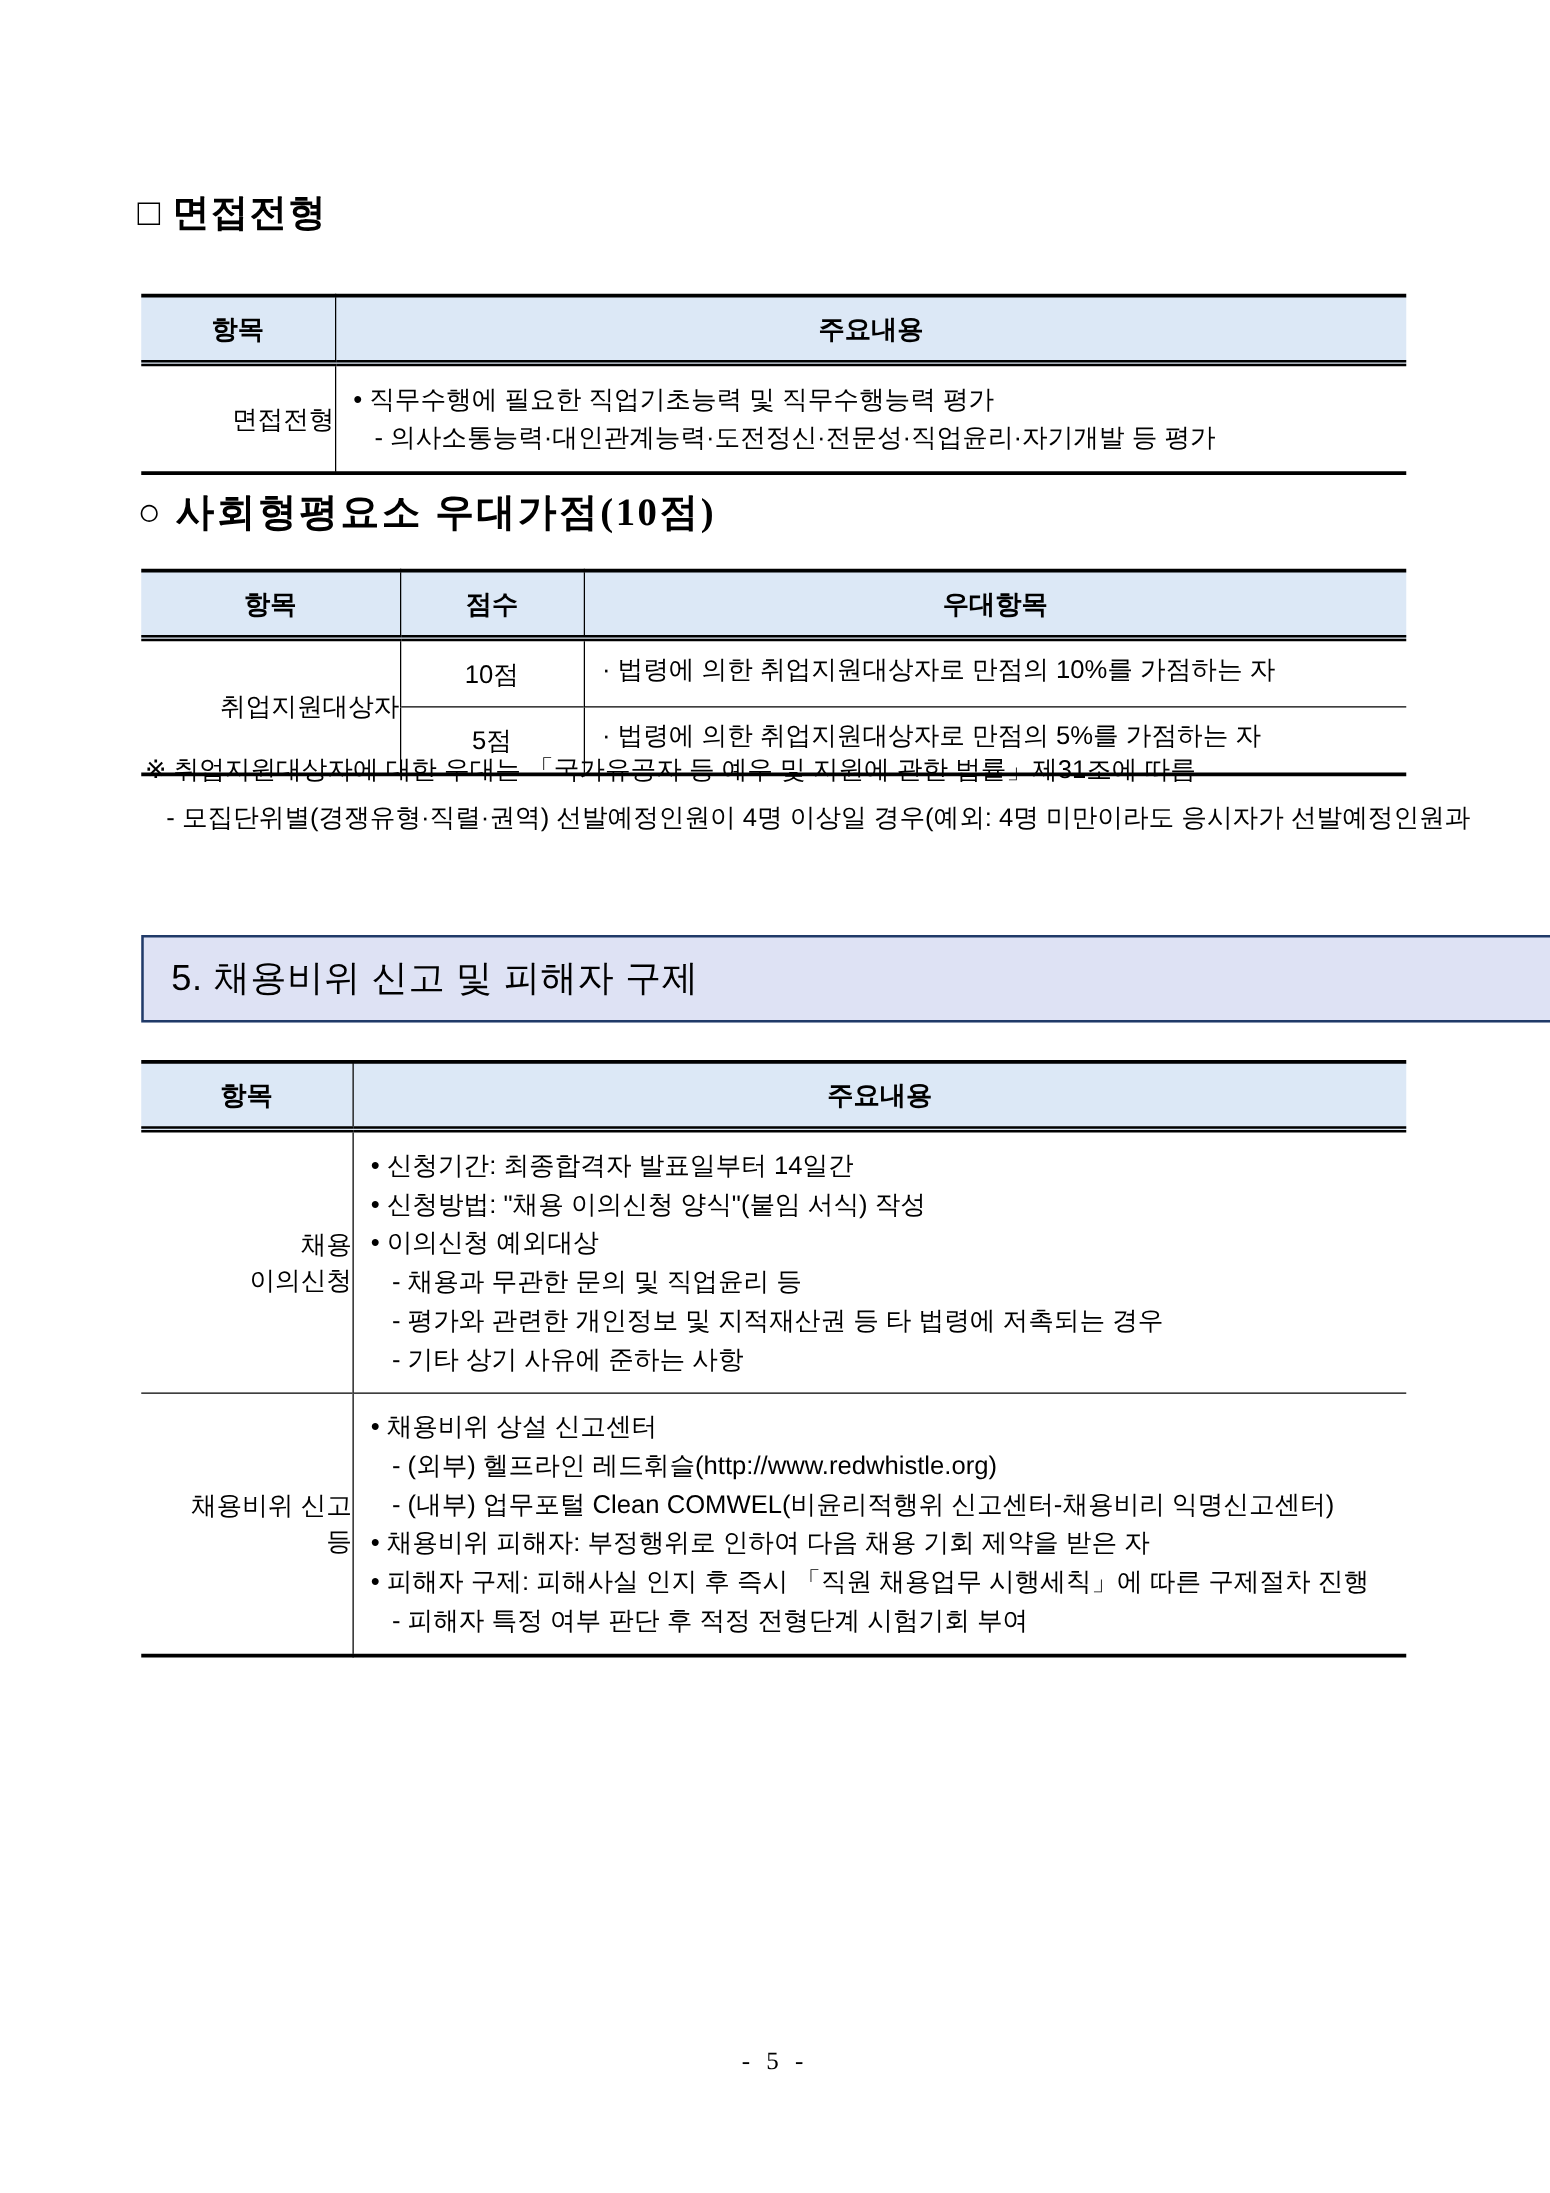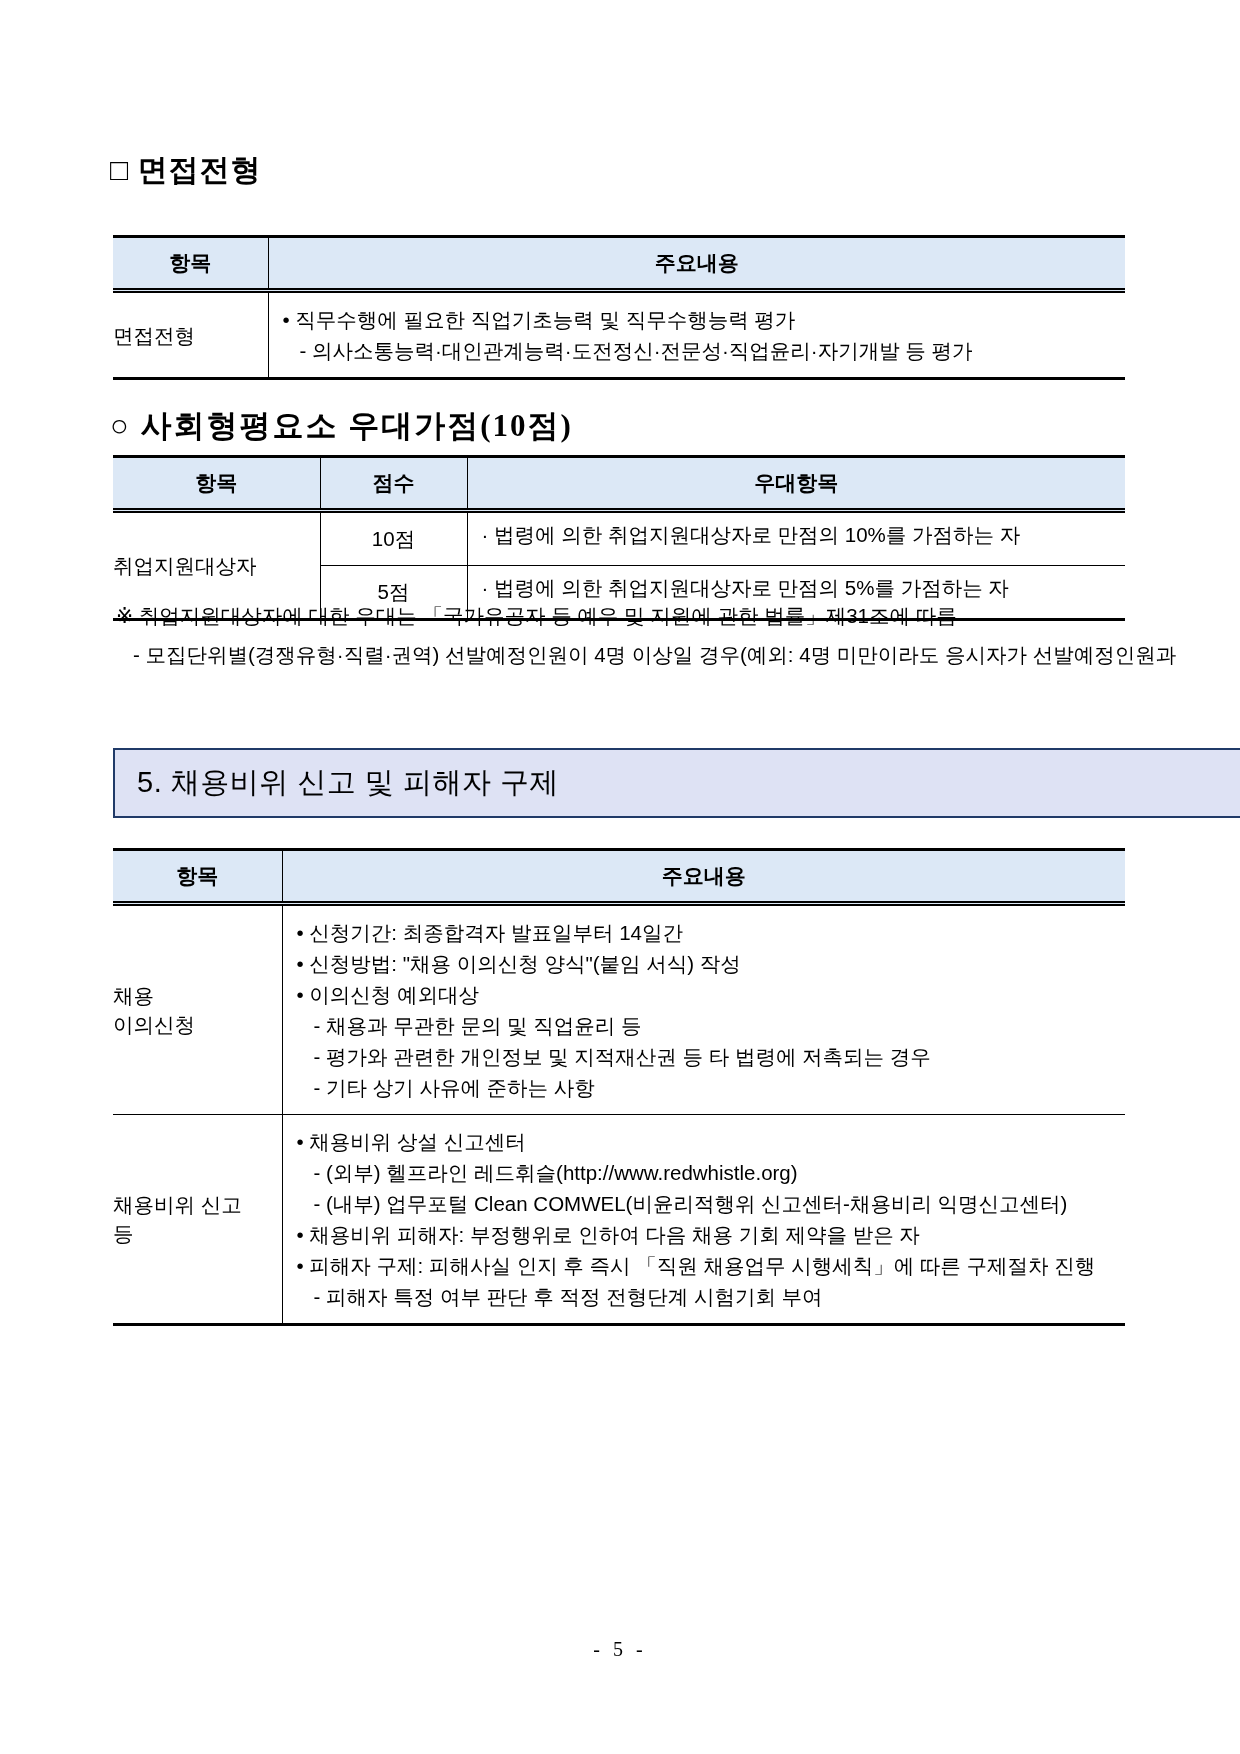--- a/index.html
+++ b/index.html
@@ -21,21 +21,21 @@
     position:absolute; left:113px; width:1012px; border-collapse:collapse;
     table-layout:fixed; border-top:3px solid #000; border-bottom:3px solid #000;
   }
   table.doc th {
     background:#dce8f6; font-weight:700; font-size:21px; text-align:center;
     border-bottom:5px double #000; padding:11px 0;
   }
   table.doc td { font-size:20.5px; vertical-align:middle; }
   .vline { border-left:1.6px solid #000; }
   .hline-top { border-top:1.6px solid #000; }
-  .cell-label { text-align:left; line-height:29px; }
+  .cell-label { text-align:right; line-height:29px; }
   .cell-lines { padding:11px 6px 11px 14px; }
   .ln { line-height:31px; white-space:nowrap; }
   .lv2 { padding-left:17px; }
   .score-cell { text-align:center; padding:8px 0; }
   .desc-cell { padding:8px 4px 16px 14px; white-space:nowrap; }
   .notes { position:absolute; left:116px; top:599px; width:1060px; font-size:20.5px; }
   .note-main { line-height:33px; }
   .note-sub1 { padding-left:17px; line-height:35px; margin-top:5px; white-space:nowrap; }
   .note-sub2 { padding-left:47px; line-height:35px; }
   .banner {
@@ -71,21 +71,21 @@
       <tr>
         <td class="cell-label" style="height:88px;">면접전형</td>
         <td class="vline cell-lines">
           <div class="ln">• 직무수행에 필요한 직업기초능력 및 직무수행능력 평가</div>
           <div class="ln lv2">- 의사소통능력·대인관계능력·도전정신·전문성·직업윤리·자기개발 등 평가</div>
         </td>
       </tr>
     </tbody>
   </table>
 
-  <div class="h-serif" style="top:405px;">○ 사회형평요소 우대가점(10점)</div>
+  <div class="h-serif" style="top:389px;">○ 사회형평요소 우대가점(10점)</div>
 
   <table class="doc" style="top:455px;">
     <colgroup>
         <col style="width:207px">
         <col style="width:147px">
         <col style="width:658px">
       </colgroup>
     <thead>
       <tr>
         <th>항목</th>

